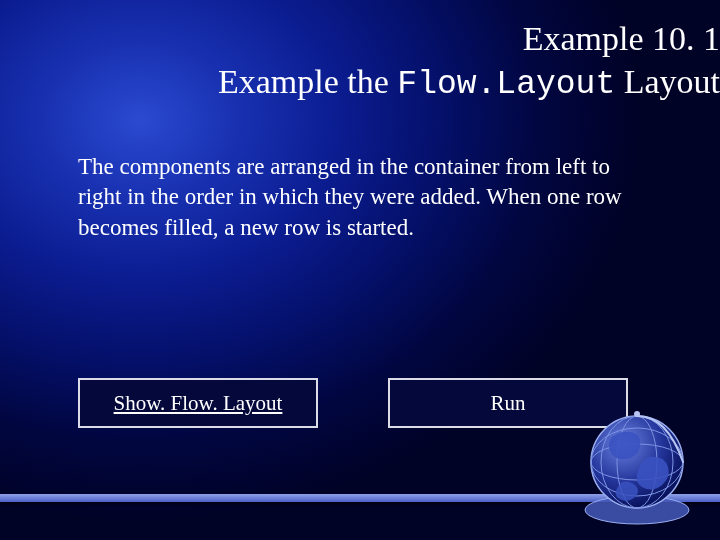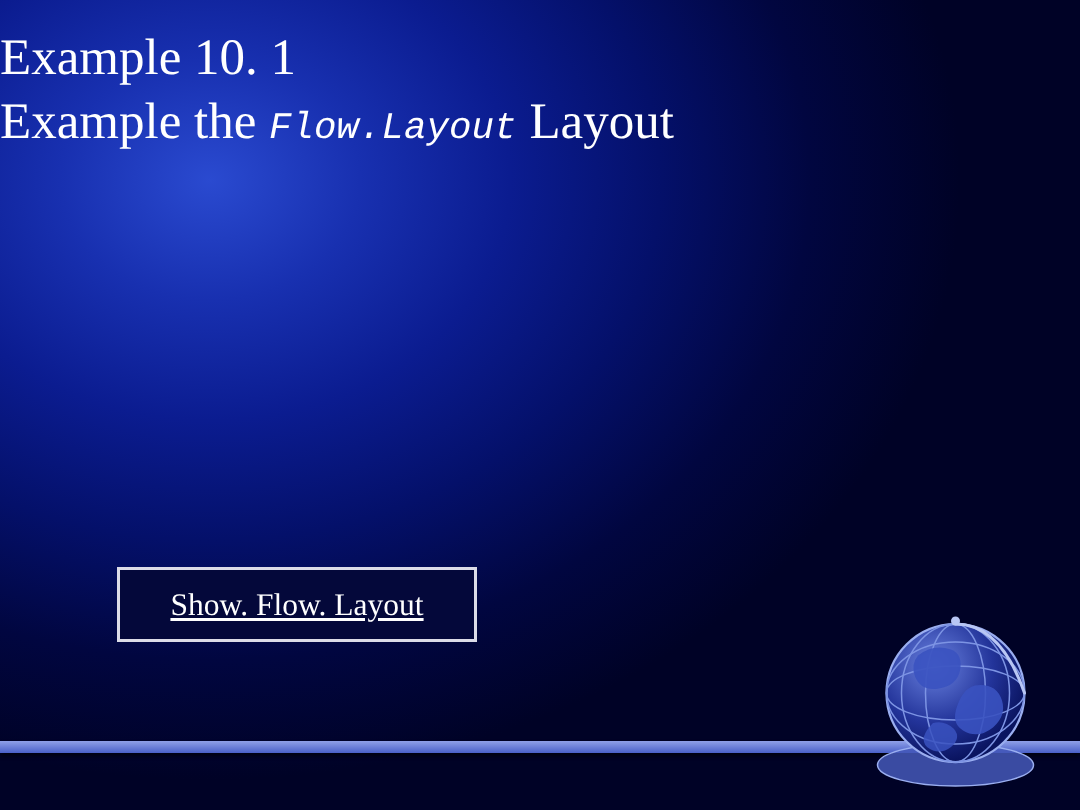--- a/index.html
+++ b/index.html
@@ -21,31 +21,30 @@
                 #04106a 60%,
                 #010640 80%,
                 #000226 100%);
     color: #ffffff;
   }
   .title-block {
     position: absolute;
     top: 18px;
     left: 0;
     right: 0;
-    text-align: left;
+    text-align: right;
     font-size: 34px;
     line-height: 1.25;
     color: #ffffff;
   }
   .title-line1 { display: block; }
   .title-line2 { display: block; white-space: nowrap; }
   .mono {
     font-family: "Courier New", Courier, monospace;
-    font-size: 25px;
-    font-style: italic;
+    font-size: 33px;
   }
   .body-text {
     position: absolute;
     top: 152px;
     left: 78px;
     width: 560px;
     font-size: 23px;
     line-height: 1.32;
     color: #ffffff;
   }
@@ -98,24 +97,28 @@
 
 <div class="slide">
 
   <div class="title-block">
     <span class="title-line1">Example 10. 1</span>
     <span class="title-line2">
       <span>Example the </span><span class="mono">Flow.Layout</span><span> Layout</span>
     </span>
   </div>
 
+  <div class="body-text">The components are arranged in the container from left to right in the order in which they were added. When one row becomes filled, a new row is started.</div>
 
   <div class="buttons">
     <div class="btn show">
       <span>Show. Flow. Layout</span>
+    </div>
+    <div class="btn">
+      <span>Run</span>
     </div>
   </div>
 
   <div class="footer-bar"></div>
 
   <div class="globe">
     <svg viewBox="0 0 130 130">
       <defs>
         <radialGradient id="gg" cx="35%" cy="30%" r="70%">
           <stop offset="0%" stop-color="#6a82e0"></stop>

